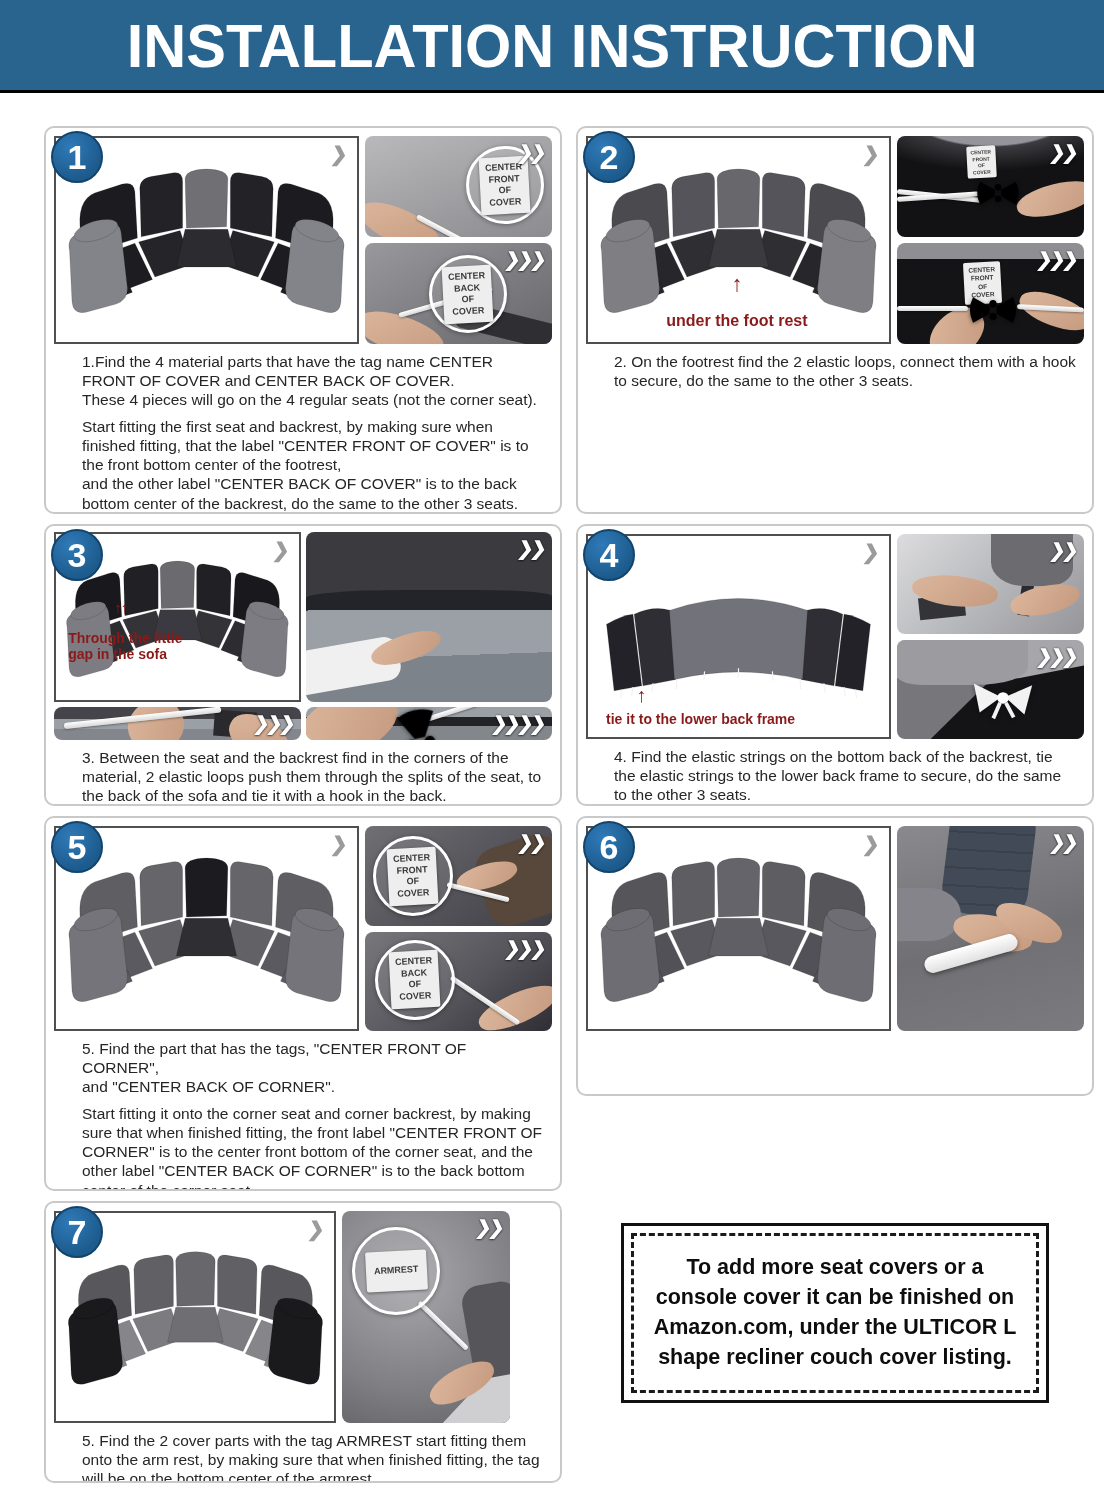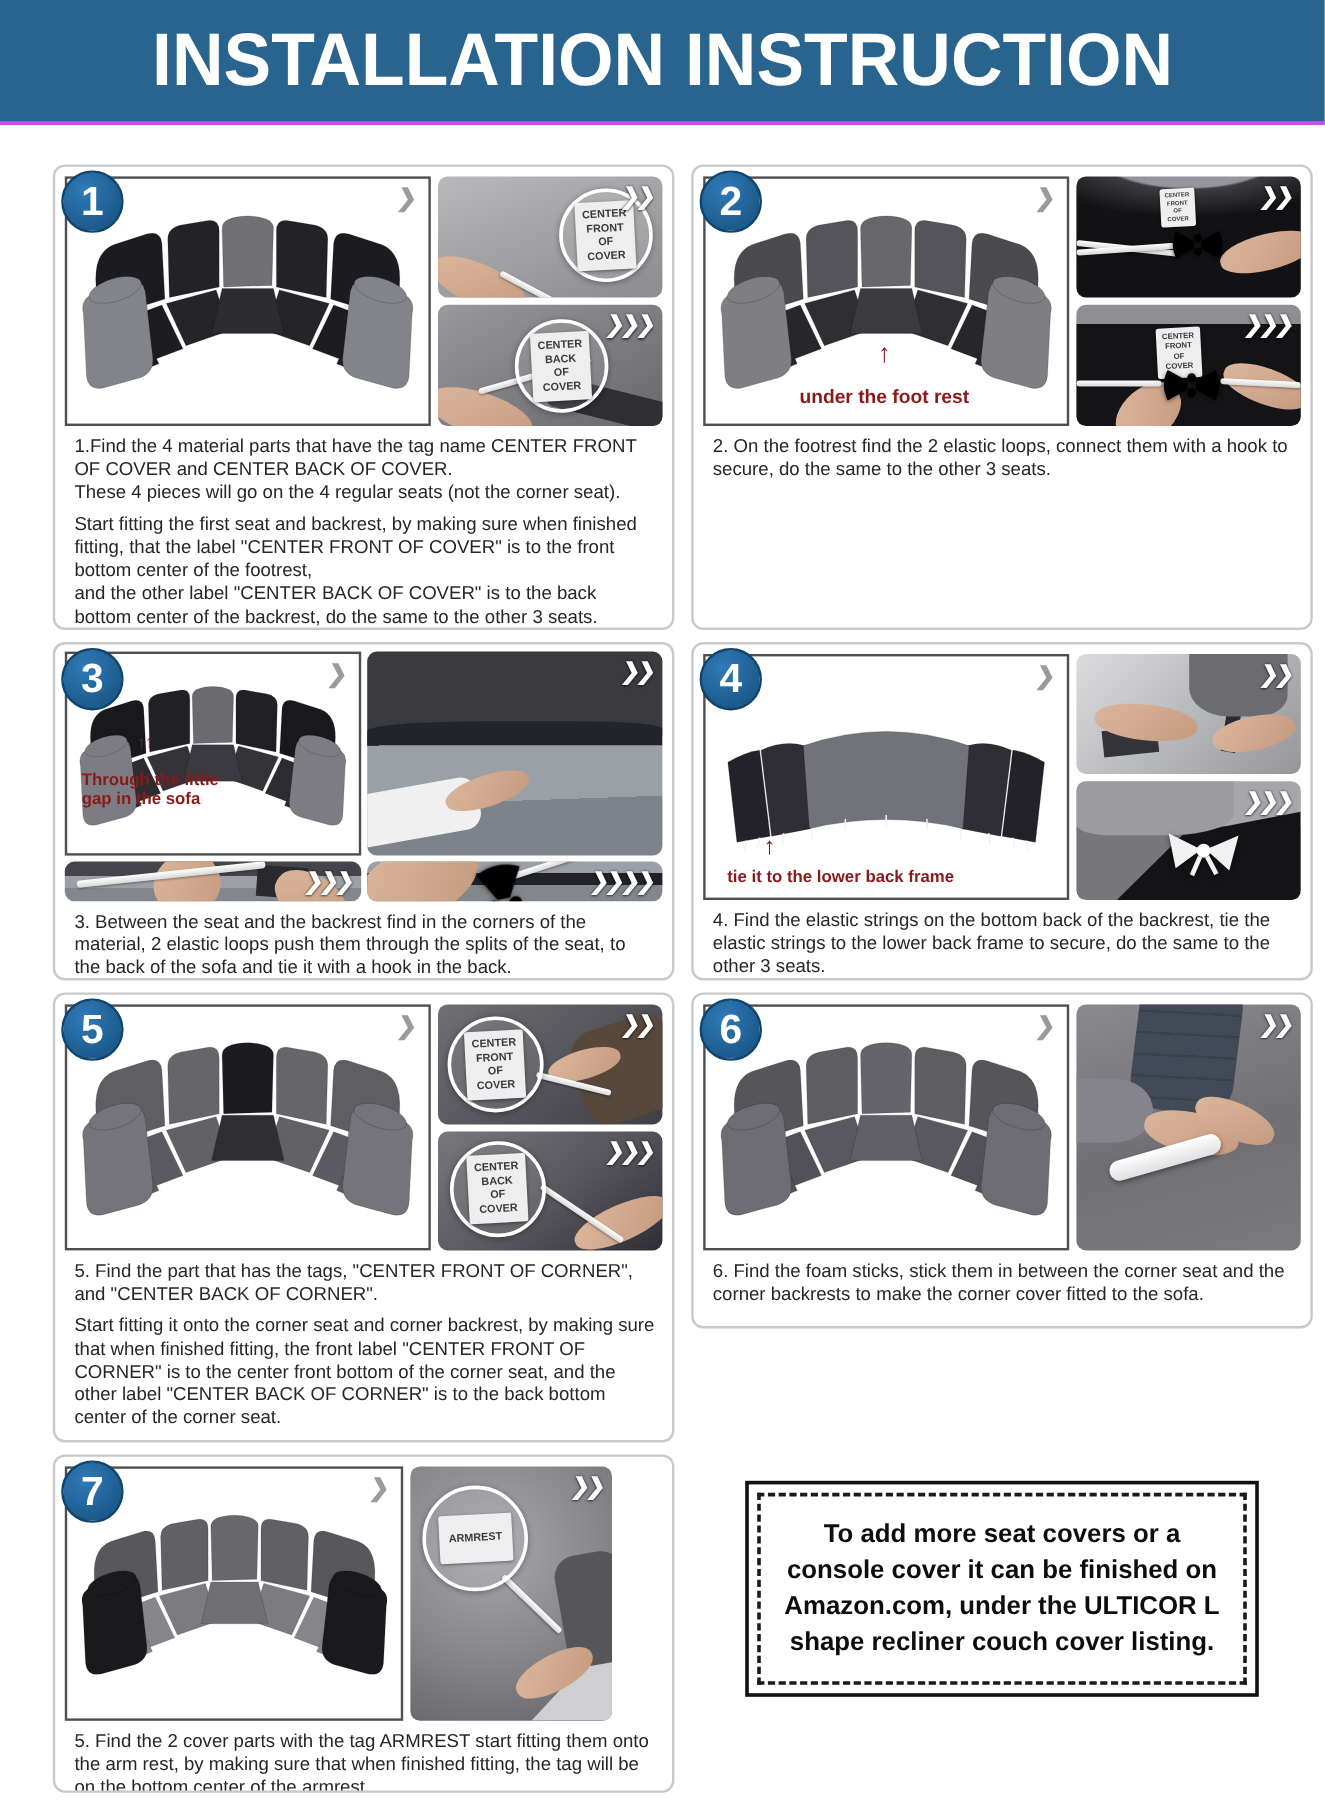--- a/index.html
+++ b/index.html
@@ -5,21 +5,21 @@
   :root{
     --header-bg:#28648E; --badge-bg:#1D5B8D; --ann-red:#8A1A1A; --panel-border:#c9c9c9;
   }
   *{box-sizing:border-box; margin:0; padding:0;}
   body{
     width:1104px; height:1500px; background:#fff; overflow:hidden;
     font-family:"Liberation Sans", sans-serif; color:#222; position:relative;
   }
   
   .header{
-    height:104px; background:var(--header-bg); border-bottom:3px solid #d946ef;
+    height:93px; background:var(--header-bg); border-bottom:3px solid #000000;
     display:flex; align-items:center; justify-content:center;
   }
   .header h1{
     color:#fff; font-size:62px; font-weight:700; letter-spacing:0px;
     transform:scaleX(.96); white-space:nowrap;
   }
   
   .content{
     margin:33px 12px 0 44px; display:grid;
     grid-template-columns:518px 518px; column-gap:14px; row-gap:10px; align-items:start;
@@ -76,21 +76,21 @@
   .decor{position:absolute; z-index:1;}
   .hook-svg{position:absolute; z-index:4; filter:drop-shadow(0 1px 2px rgba(0,0,0,.5));}
   .foam{
     position:absolute; width:96px; height:17px; border-radius:9px; z-index:4;
     background:linear-gradient(#ffffff,#e0e0e0); box-shadow:0 2px 4px rgba(0,0,0,.4);
     transform:rotate(-16deg);
   }
   .annotation{position:absolute; z-index:5; color:var(--ann-red); font-weight:700; white-space:pre-line;}
   .annotation .up{display:block; font-size:22px; line-height:.9;}
   .step-text{padding:8px 6px 4px 8px; font-size:15.5px; line-height:1.24; color:#262626;}
-  .step-text p{white-space:pre-line; margin-bottom:7px;}
+  .step-text p{white-space:pre-line; margin-bottom:7px;margin-left:20px;}
   
   .promo-wrap{padding-top:22px; display:flex; justify-content:center;}
   .promo{
     width:428px; border:3px solid #111; background:#fff; padding:7px;
   }
   .promo-inner{
     border:3px dashed #1a1a1a; padding:16px 14px 18px; text-align:center;
   }
   .promo-bold{font-size:21.5px; font-weight:700; line-height:1.4; color:#0d0d0d;}
   .promo-reg{font-size:20.5px; line-height:1.35; color:#2e2e2e; margin-top:14px; white-space:pre-line;}
@@ -402,23 +402,20 @@
         <div class="photo" style="background:linear-gradient(165deg,#8a8a8e,#707074 55%,#7b7b7f)">
           <span class="chev">❯❯</span>
           <div class="decor" style="left:26%;top:-12%;width:46%;height:56%;background:repeating-linear-gradient(176deg,#414a56 0 16px, #39414c 16px 18px);border-radius:26px;transform:rotate(7deg)"></div>
           <div class="arm-shape" style="left:30%;top:44%;width:80px;height:34px;transform:rotate(12deg)"></div>
           <div class="arm-shape" style="left:52%;top:40%;width:70px;height:30px;transform:rotate(24deg)"></div>
           <div class="foam" style="left:14%;top:58%"></div>
           <div class="decor" style="left:0;top:30%;width:34%;height:26%;background:#84848a;border-radius:0 50% 50% 0"></div>
         </div>
       </div>
     </div>
-    <div class="step-text">
-      <p>6. Find the foam sticks, stick them in between the corner seat and the corner backrests to make the corner cover fitted to the sofa.</p>
-    </div>
   </section>
 
   <section class="panel h282">
     <div class="badge">7</div>
     <div class="media" style="height:212px;width:456px">
       <div class="main-box" style="flex:0 0 282px">
         <span class="chev-main">❯</span>
         <svg class="sofa" viewBox="0 0 460 250" style="--arm:#1a1a1d;--bo:#57575c;--bi:#606065;--bc:#67676c;--s1:#86868a;--s2:#7b7b80;--sc:#6e6e73">
             <use href="#sofa-front"></use>
           </svg>

